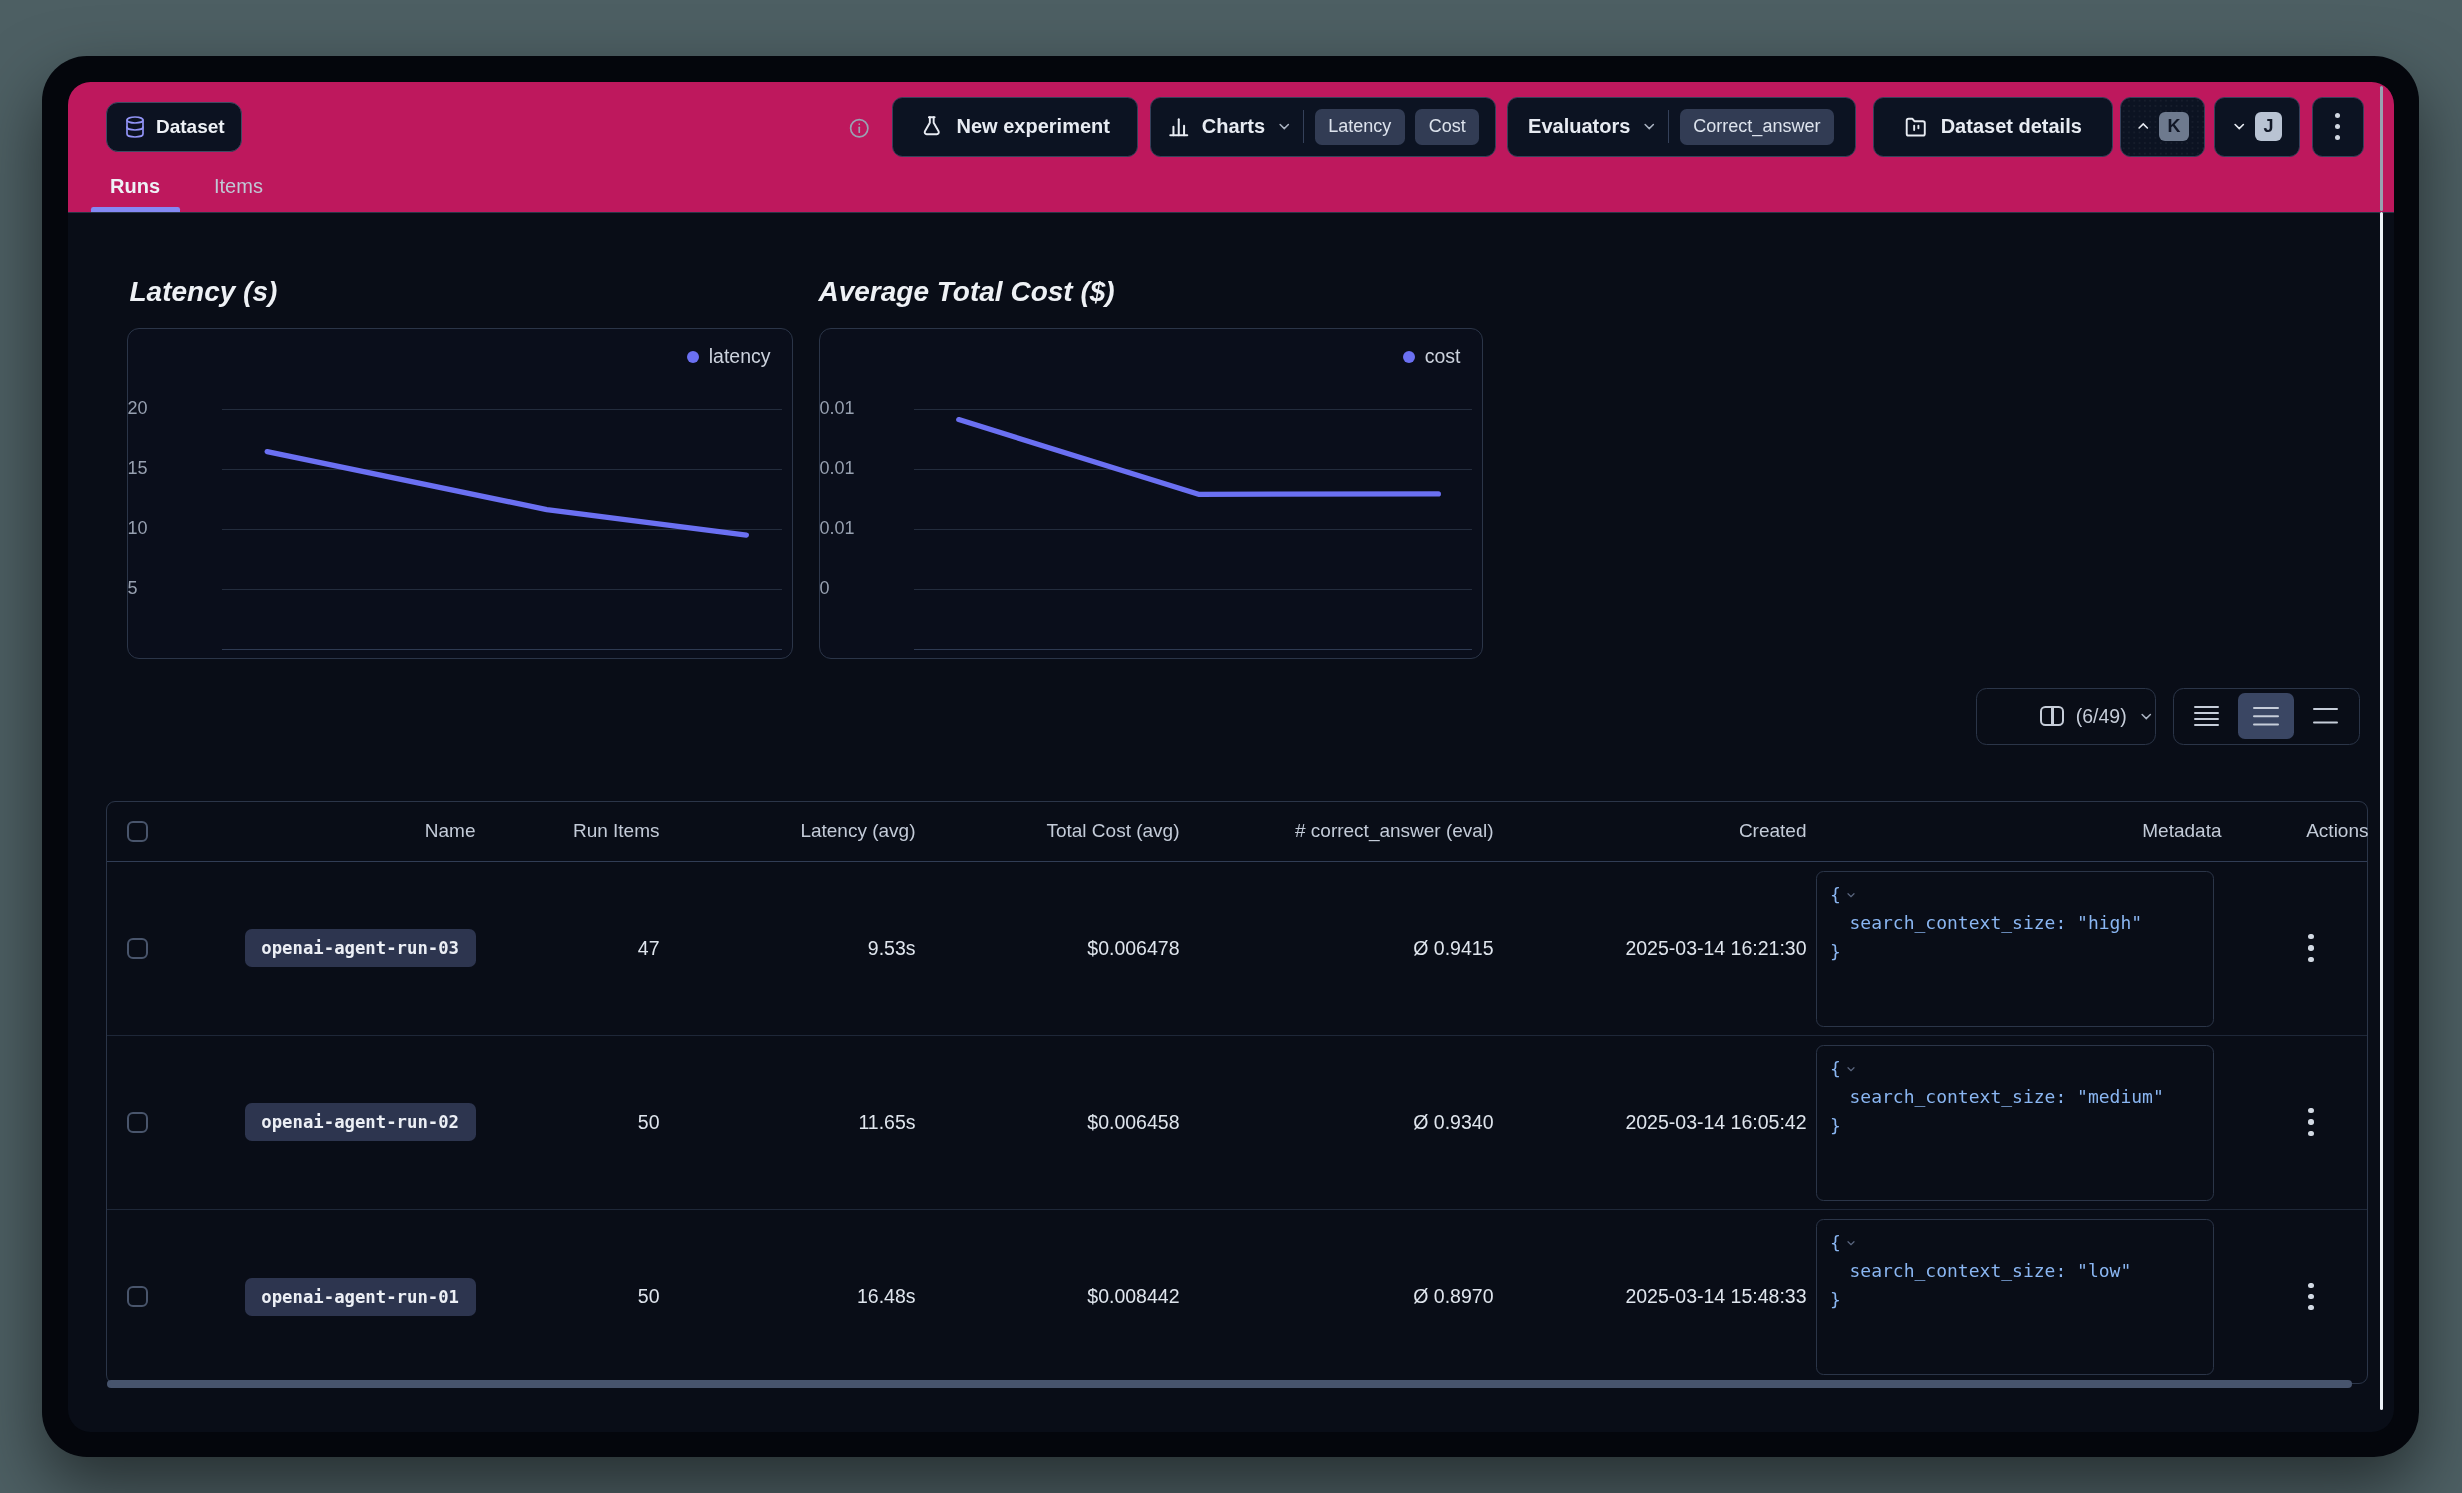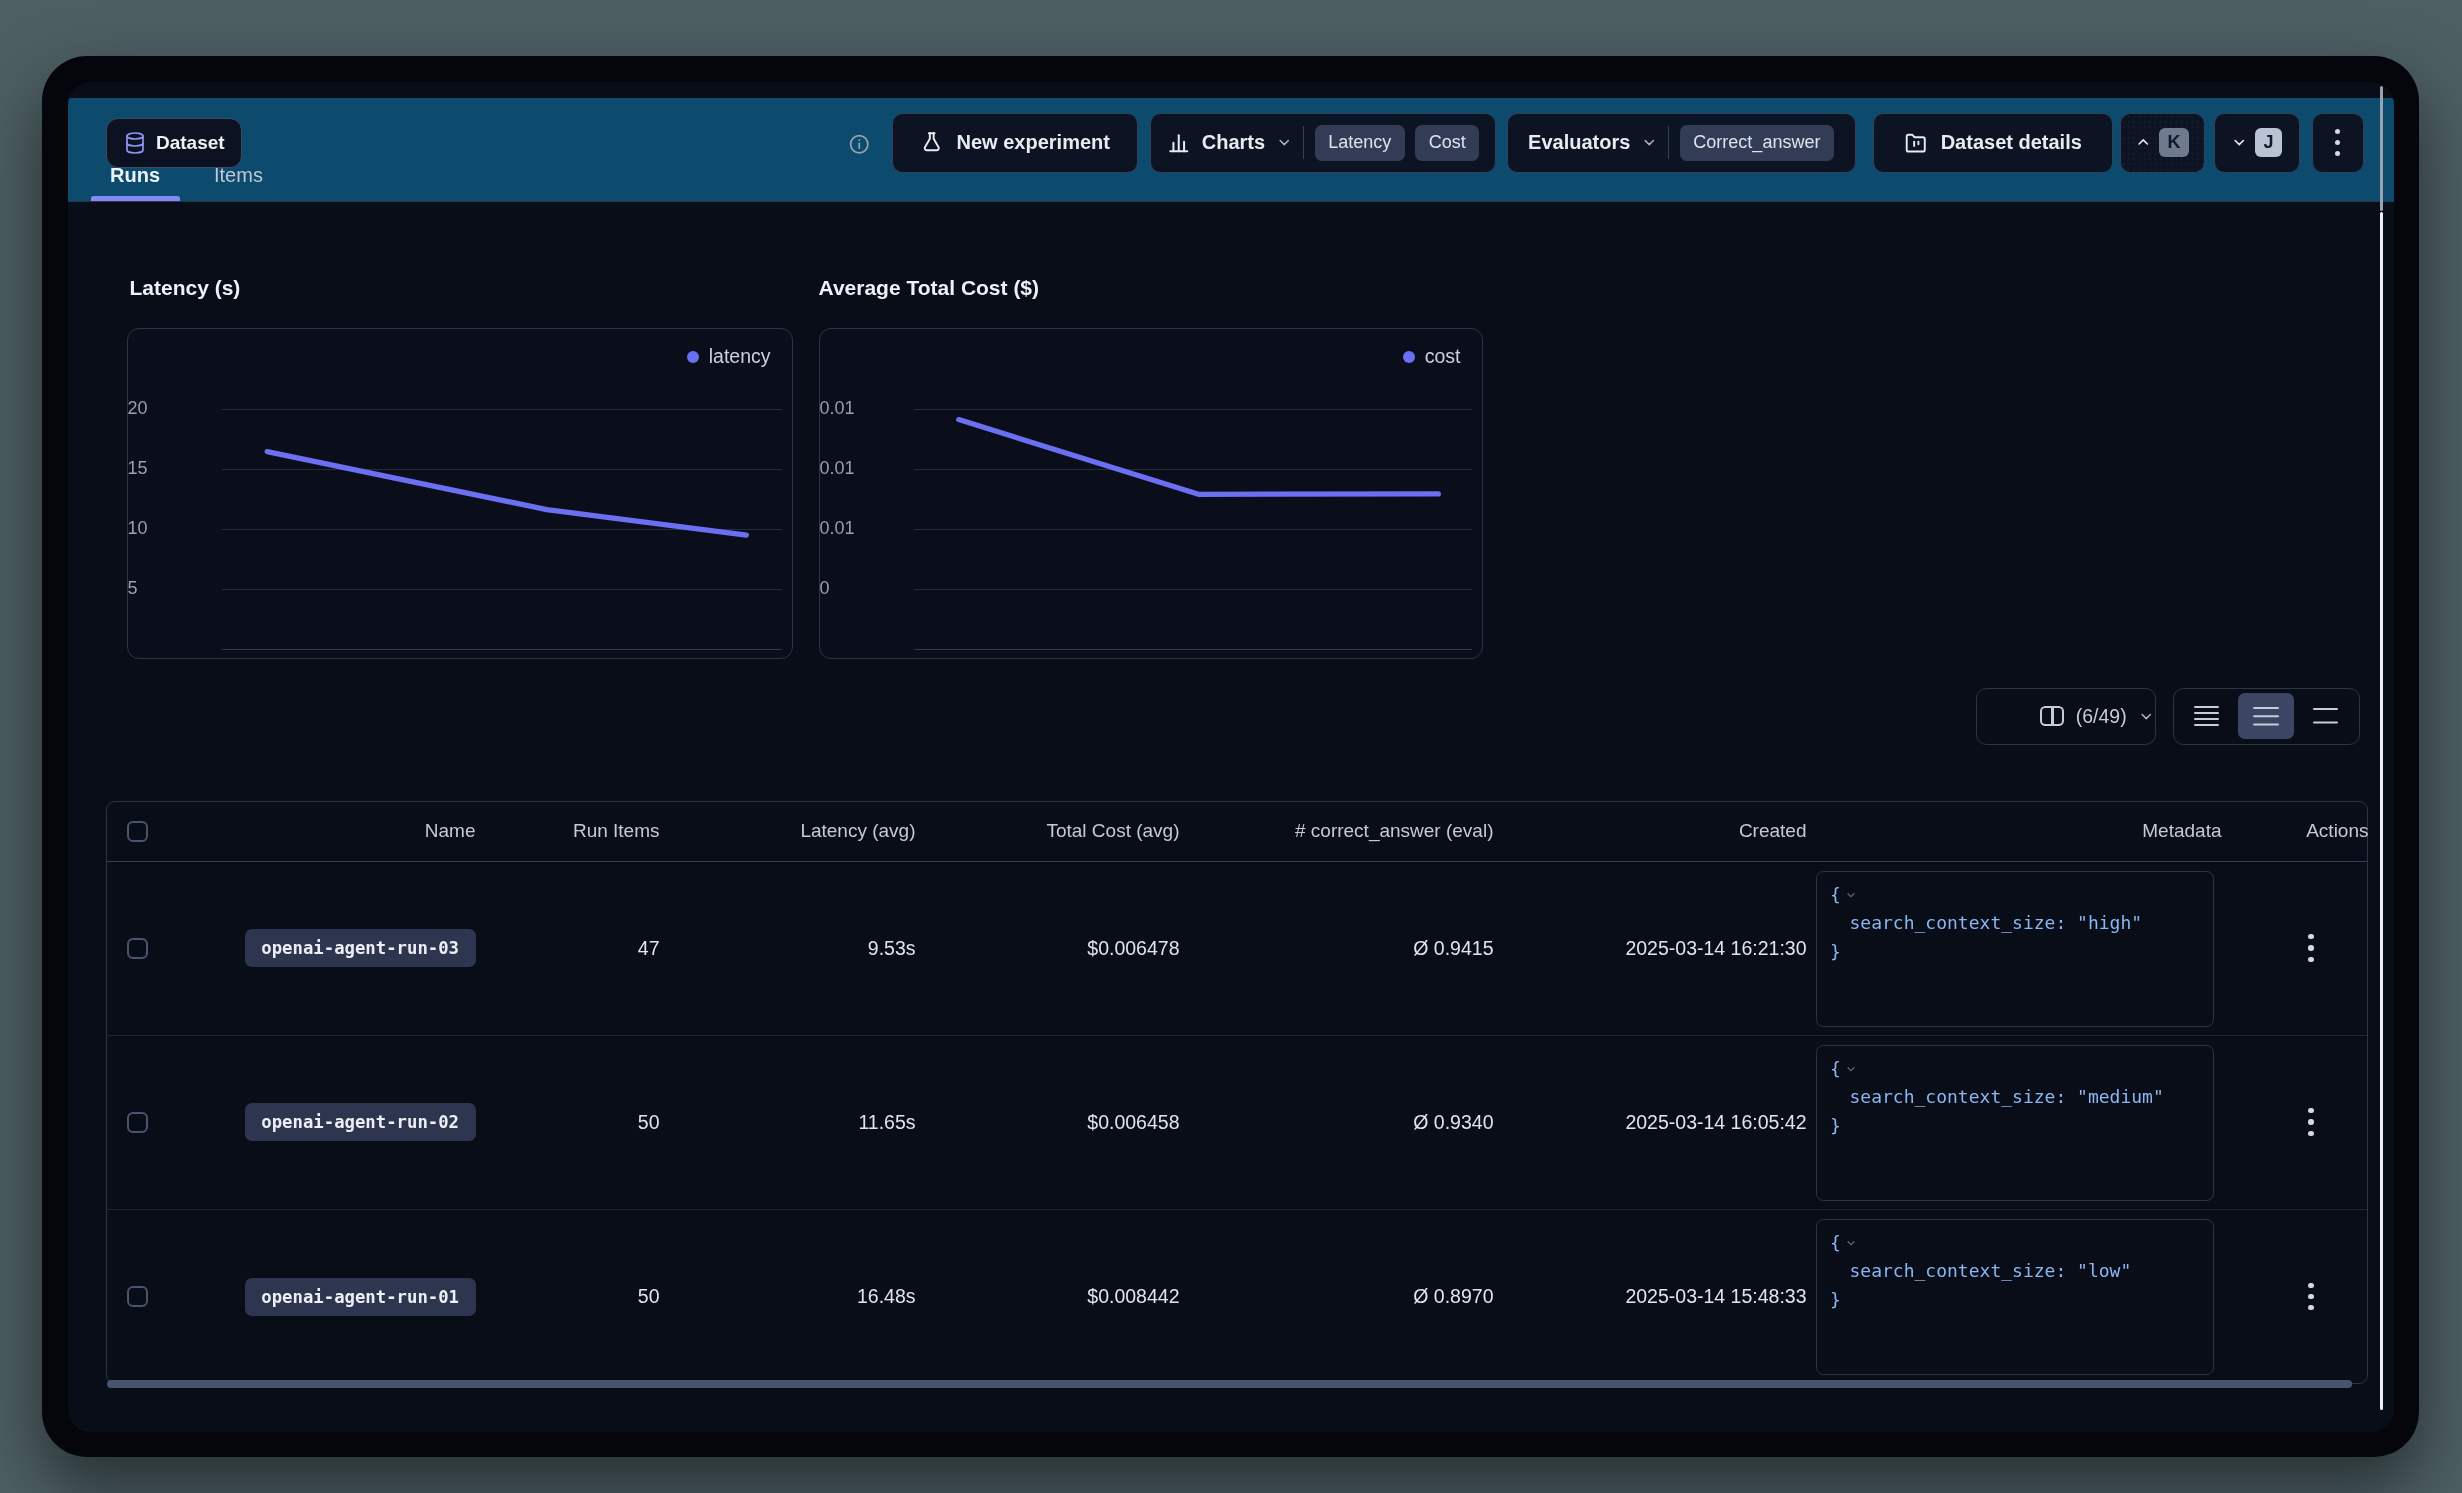--- a/index.html
+++ b/index.html
@@ -5,22 +5,22 @@
   * { margin:0; padding:0; box-sizing:border-box; }
   html,body { width:2462px; height:1493px; overflow:hidden; background:#4d5f63;
               font-family:"Liberation Sans", sans-serif; }
   .stage { position:relative; width:2462px; height:1493px; background:#4d5f63; }
   .window { position:absolute; left:42px; top:56px; width:2377px; height:1401px;
             background:#04060c; border-radius:45px; box-shadow:0 30px 68px rgba(0,0,0,.5); }
   .inner { position:absolute; left:25.5px; top:25.5px; width:2326px; height:1350px;
            border-radius:22.5px; background:#090d17; overflow:hidden; }
 
   
-  .topbar { position:absolute; left:0; top:16px; width:100%; height:104px;
-            background:#0c4a6e; border-bottom:1.5px solid #2a3547; }
+  .topbar { position:absolute; left:0; top:0; width:100%; height:131px;
+            background:#be185d; border-bottom:1.5px solid #2a3547; }
   .ds-badge { position:absolute; left:38px; top:20px; height:50px; display:flex; align-items:center;
               gap:9px; padding:0 16.5px; border:1.5px solid #3f4a63; border-radius:12px; background:#0c1221; }
   .ds-badge span { color:#eef1f6; font-size:19px; font-weight:700; }
   .page-title { position:absolute; left:167px; top:28.6px; font-size:26px; font-weight:700;
                 color:#f2f4f8; letter-spacing:0.2px; }
   .info-ic { position:absolute; left:780px; top:35px; width:22.5px; height:22.5px; color:#99a2b2; }
 
   .hbtn { position:absolute; top:15px; height:60px; display:flex; align-items:center; justify-content:center;
           gap:12px; background:#0c1322; border:1.5px solid #35415a; border-radius:10.5px;
           color:#e7ebf2; font-size:20px; font-weight:600; cursor:pointer; }
@@ -45,21 +45,21 @@
   .kebab i { width:5.3px; height:5.3px; border-radius:50%; background:#d2d9e3; }
 
   .tabs { position:absolute; left:23px; bottom:0; display:flex; gap:15px; }
   .tab { position:relative; height:51px; padding:0 19.5px; display:flex; align-items:center;
          font-size:20px; color:#c0c8d5; cursor:pointer; }
   .tab.active { color:#eef1f6; font-weight:600; }
   .tab.active::after { content:""; position:absolute; left:0; right:0; bottom:0; height:4.5px;
                        background:#8489f4; border-radius:2.3px 2.3px 0 0; }
 
   
-  .chart-title { position:absolute; top:194px; font-size:21px; font-weight:700; color:#eef1f5; }
+  .chart-title { position:absolute; top:194px; font-size:28px; font-weight:700; color:#eef1f5;font-style:italic; }
   .ct0 { left:62px; } .ct1 { left:751px; }
   .chart-card { position:absolute; top:246px; height:331px; border:1.5px solid #2b3548;
                 border-radius:12px; background:#0a0e1b; }
   .cc0 { left:59px; width:666px; } .cc1 { left:751px; width:664px; }
   .legend { position:absolute; top:16.5px; right:21px; display:flex; align-items:center; gap:9.8px; }
   .legend .dot { width:12px; height:12px; border-radius:50%; background:#6b70f2; }
   .legend span { font-size:19.5px; color:#ccd2dd; }
   .grid { position:absolute; left:94px; height:1.5px; background:#232c3d; }
   .grid.base { background:#2e3a52; }
   .cc0 .grid { width:560px; } .cc1 .grid { width:558px; }

